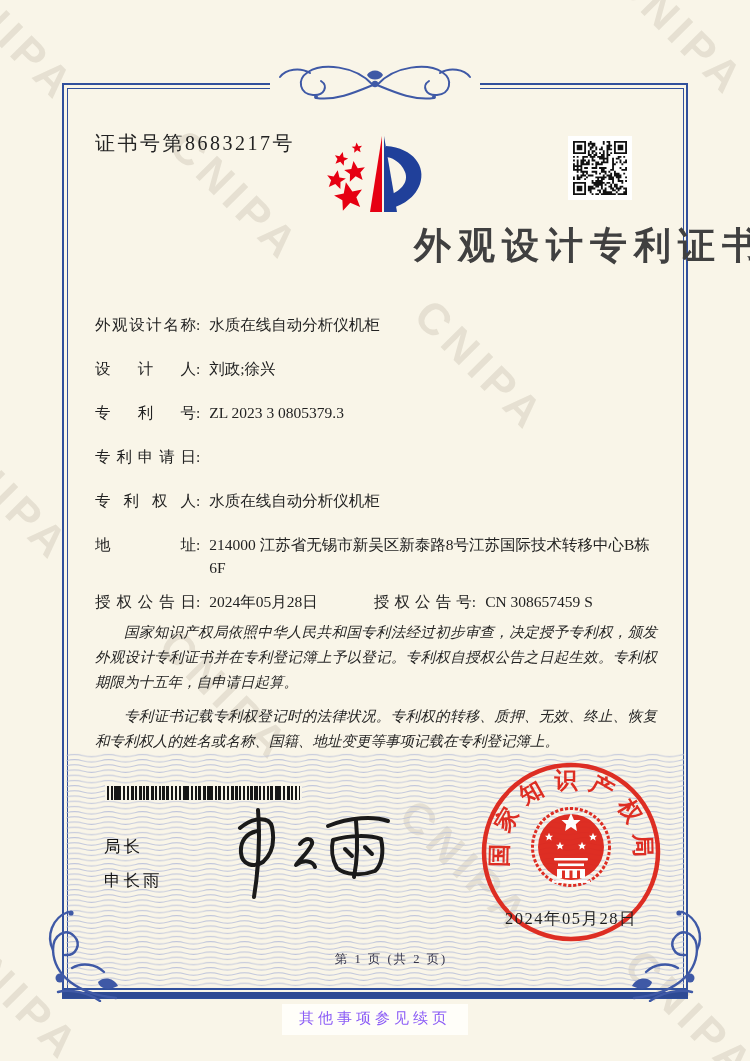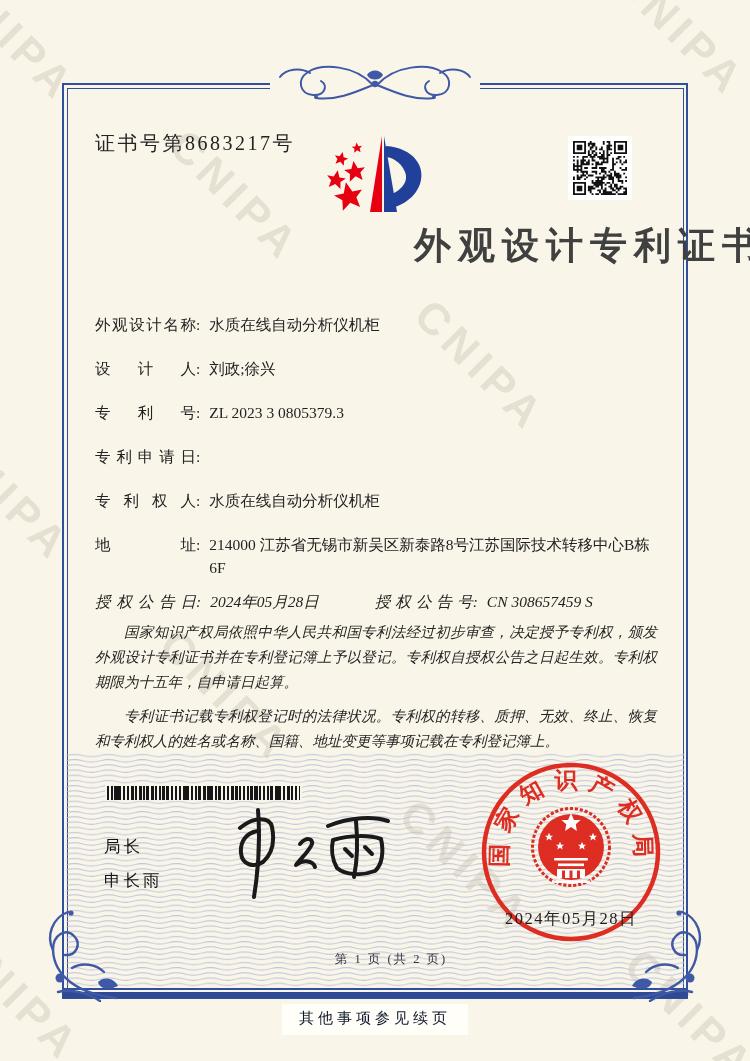--- a/index.html
+++ b/index.html
@@ -39,21 +39,21 @@
     font-size:37px;font-weight:700;letter-spacing:7px;text-indent:7px;color:#404040;
   }
   
   .fields{position:absolute;left:95px;top:313px;width:570px;font-size:15.5px;color:#222;}
   .frow{display:flex;align-items:flex-start;line-height:23px;margin-bottom:21px;}
   .frow.addr{margin-bottom:11px;}
   .flabel{display:inline-block;flex:none;width:101px;text-align:justify;text-align-last:justify;}
   .flabel.w2{width:98px;}
   .fcolon{flex:none;margin-right:9px;}
   .fvalue{flex:1;max-width:456px;}
-  .fgroup{display:flex;align-items:center;font-style:italic;}
+  .fgroup{display:flex;align-items:center;}
   .fgroup+.fgroup{margin-left:56px;}
   
   .paras{position:absolute;left:95px;top:620px;width:562px;font-size:14.5px;line-height:1.73;color:#242424;text-align:justify;}
   .paras p{margin:0 0 9px;text-indent:2em;font-style:italic;}
   
   .barcode{
     position:absolute;left:105px;top:785px;width:197px;height:16px;background:#f7f4ea;
     padding:1px 2px;box-sizing:border-box;
   }
   .barcode-bars{width:100%;height:100%;
@@ -63,21 +63,21 @@
       repeating-linear-gradient(90deg,transparent 0 9px,#161616 9px 12px,transparent 12px 23px);
   }
   .sig-title,.sig-name{position:absolute;left:104px;font-family:"Liberation Sans",sans-serif;font-size:16.5px;letter-spacing:3px;color:#131313;}
   .sig-title{top:836px;}
   .sig-name{top:870px;}
   .sig-hand{position:absolute;left:212px;top:804px;}
   .seal{position:absolute;left:476px;top:757px;opacity:0.95;}
   .pageno{position:absolute;left:16px;top:951px;width:100%;text-align:center;font-size:12.5px;letter-spacing:2px;color:#33334a;}
   .contnote{
     position:absolute;top:1004px;left:50%;transform:translateX(-50%);
-    background:#fffef9;padding:5px 17px 7px;font-size:15px;letter-spacing:4px;color:#0f172a;white-space:nowrap;font-family:Liberation Mono, monospace;
+    background:#fffef9;padding:5px 17px 7px;font-size:15px;letter-spacing:4px;color:#8b5cf6;white-space:nowrap;font-family:Liberation Mono, monospace;
   }
 </style>
 </head>
 <body>
 
 <span class="wm" style="left:-30px;top:-40px;">CNIPA</span>
 <span class="wm" style="left:640px;top:-45px;">CNIPA</span>
 <span class="wm" style="left:195px;top:120px;">CNIPA</span>
 <span class="wm" style="left:440px;top:290px;">CNIPA</span>
 <span class="wm" style="left:-35px;top:420px;">CNIPA</span>

